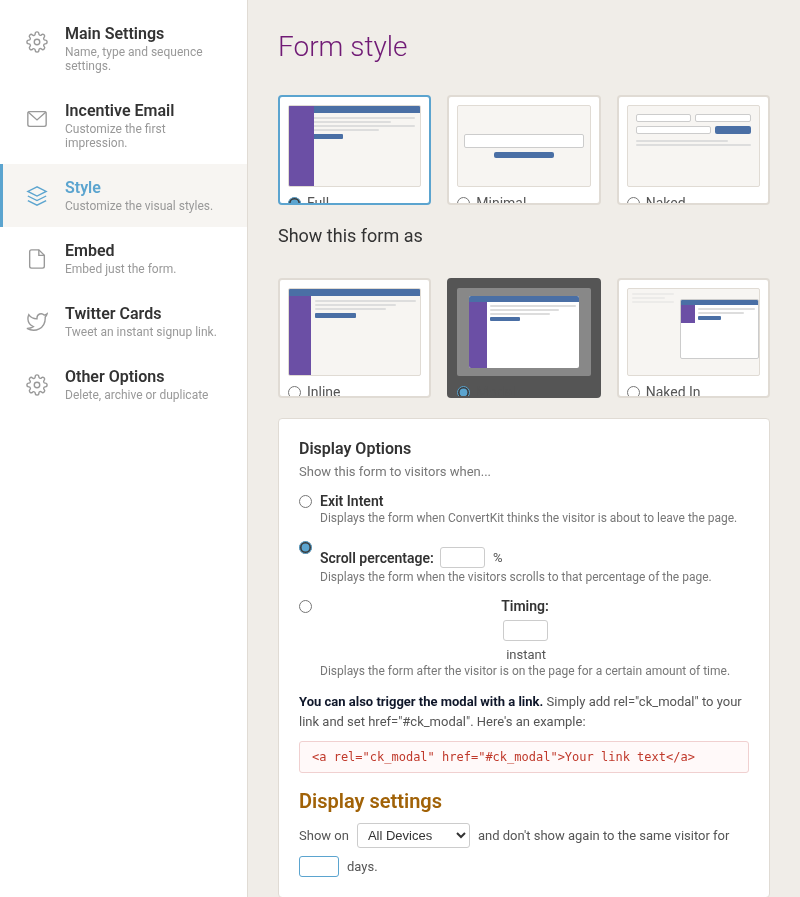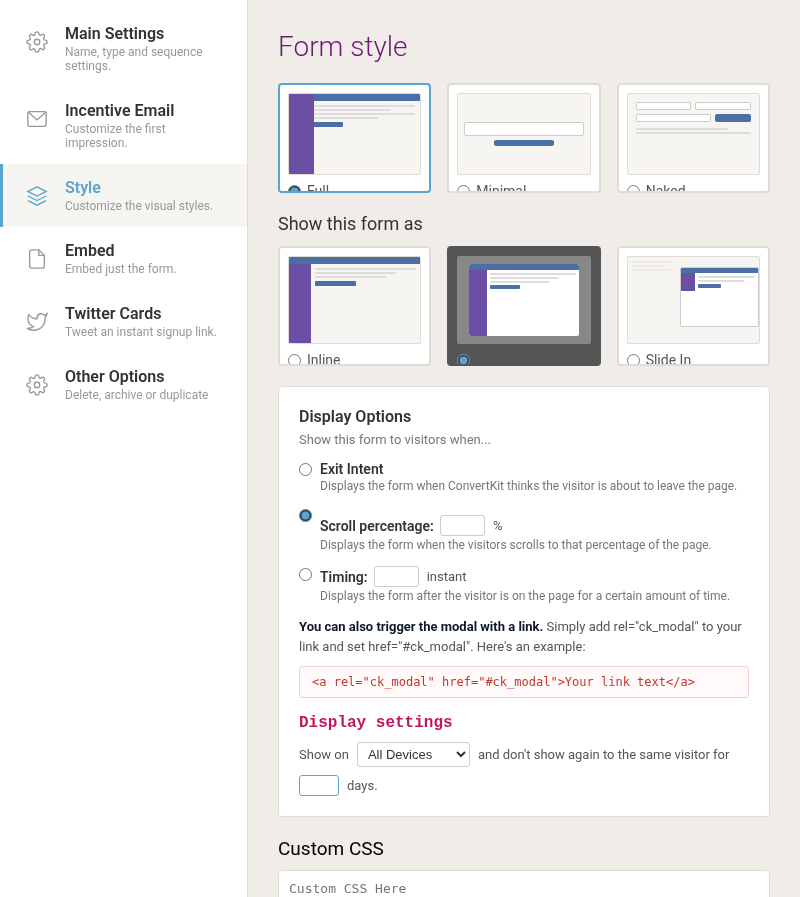--- a/index.html
+++ b/index.html
@@ -80,20 +80,21 @@
       font-weight: 300;
       color: #701a75;
       margin-bottom: 20px;
     }
 
     
     .card-row {
       display: flex;
       gap: 16px;
       margin-bottom: 10px;
+      margin-top: 32px;
     }
     .style-card {
       flex: 1;
       background: #fff;
       border: 2px solid #e0dbd4;
       border-radius: 4px;
       padding: 8px;
       cursor: pointer;
       height: 110px;
       position: relative;
@@ -222,25 +223,24 @@
       border-radius: 3px;
       padding: 8px 12px;
       font-family: monospace;
       font-size: 12px;
       color: #c0392b;
       margin: 10px 0 16px 0;
     }
 
     
     .display-settings-title {
-      font-size: 16px;
+      font-size: 20px;
       font-weight: 600;
-      color: #be185d;
+      color: #a16207;
       margin-bottom: 10px;
-      font-family: Liberation Mono, monospace;
     }
     .show-on-row {
       display: flex;
       align-items: center;
       gap: 8px;
       font-size: 13px;
       color: #555;
       flex-wrap: wrap;
     }
     .show-on-row select {
@@ -517,21 +517,21 @@
             </div>
           </div>
           <div style="position:absolute; left:4px; top:4px; right:65%; opacity:0.4;">
             <div class="mock-line w100"></div>
             <div class="mock-line w80"></div>
             <div class="mock-line w100"></div>
           </div>
         </div>
         <label class="radio-label">
           <input type="radio" name="show_as" style="">
-          <span>Slide In</span>
+          <span>Naked In</span>
         </label>
       </div>
 
     </div>
 
     <div class="display-options">
       <div class="display-options-title">Display Options</div>
       <div class="display-options-subtitle">Show this form to visitors when...</div>
 
       <div class="option-row">
@@ -550,21 +550,21 @@
             <input type="text" class="inline-input" style="">
             <span class="percent-sign">%</span>
           </div>
           <div class="option-desc">Displays the form when the visitors scrolls to that percentage of the page.</div>
         </div>
       </div>
 
       <div class="option-row">
         <input type="radio" name="display_trigger" style="">
         <div class="option-content">
-          <div style="display:flex; align-items:center; gap:6px; flex-wrap:wrap;">
+          <div style="display:flex; align-items:center; gap:6px; flex-wrap:wrap;flex-direction:column;">
             <span class="option-label">Timing:</span>
             <input type="text" class="inline-input" style="">
             <span class="percent-sign">instant</span>
           </div>
           <div class="option-desc">Displays the form after the visitor is on the page for a certain amount of time.</div>
         </div>
       </div>
 
       <div style="font-size:13px; color:#555; line-height:1.5; margin-bottom:6px;">
         <span class="bold-text">You can also trigger the modal with a link.</span>

